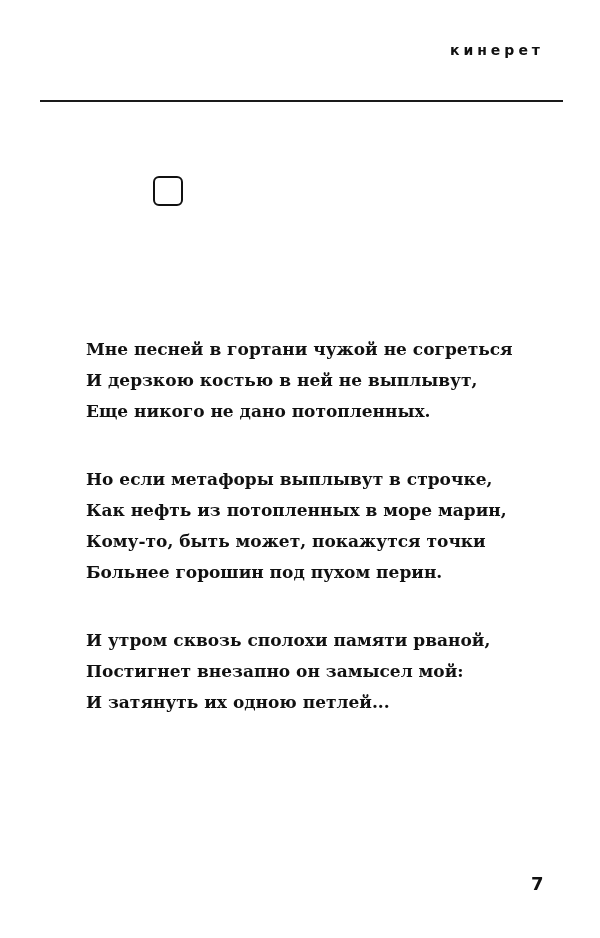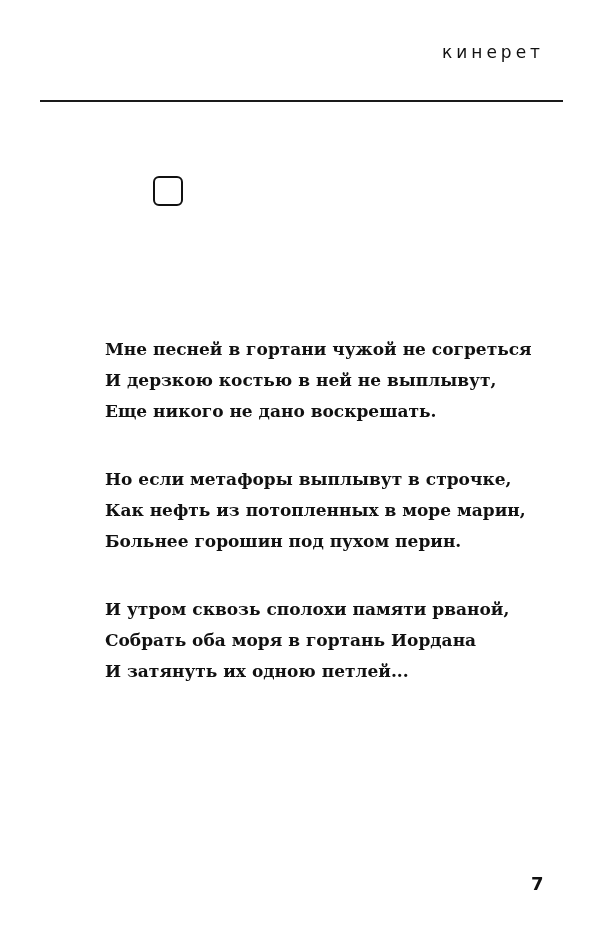--- a/index.html
+++ b/index.html
@@ -12,22 +12,22 @@
       height: 938px;
       position: relative;
       overflow: hidden;
       color: #111111;
     }
     .running-head {
       position: absolute;
       top: 42px;
       right: 56px;
       font-family: "DejaVu Sans", sans-serif;
-      font-weight: normal;
-      font-size: 17px;
+      font-weight: bold;
+      font-size: 14px;
       letter-spacing: 4px;
       color: #111;
     }
     .rule {
       position: absolute;
       left: 40px;
       top: 100px;
       width: 523px;
       height: 2px;
       background: #1a1a1a;
@@ -37,21 +37,21 @@
       left: 153px;
       top: 176px;
       width: 30px;
       height: 30px;
       border: 2.5px solid #111;
       border-radius: 6px;
       box-sizing: border-box;
     }
     .poem {
       position: absolute;
-      left: 105px;
+      left: 86px;
       top: 334px;
       font-family: "DejaVu Serif", serif;
       font-weight: bold;
       font-size: 17px;
       line-height: 31px;
       color: #111;
     }
     .stanza {
       margin: 0 0 37px 0;
     }
@@ -81,29 +81,30 @@
   <div class="running-head">кинерет</div>
 
   <div class="rule"></div>
 
   <div class="chapter-mark"></div>
 
   <div class="poem">
     <div class="stanza">
       <span class="line">Мне песней в гортани чужой не согреться</span>
       <span class="line">И дерзкою костью в ней не выплывут,</span>
-      <span class="line">Еще никого не дано воскрешать.</span>
+      <span class="line">Еще никого не дано потопленных.</span>
     </div>
     <div class="stanza">
       <span class="line">Но если метафоры выплывут в строчке,</span>
       <span class="line">Как нефть из потопленных в море марин,</span>
+      <span class="line">Кому-то, быть может, покажутся точки</span>
       <span class="line">Больнее горошин под пухом перин.</span>
     </div>
     <div class="stanza">
       <span class="line">И утром сквозь сполохи памяти рваной,</span>
-      <span class="line">Собрать оба моря в гортань Иордана</span>
+      <span class="line">Постигнет внезапно он замысел мой:</span>
       <span class="line">И затянуть их одною петлей...</span>
     </div>
   </div>
 
   <div class="page-number">7</div>
 
 </div>
 
 </body></html>

